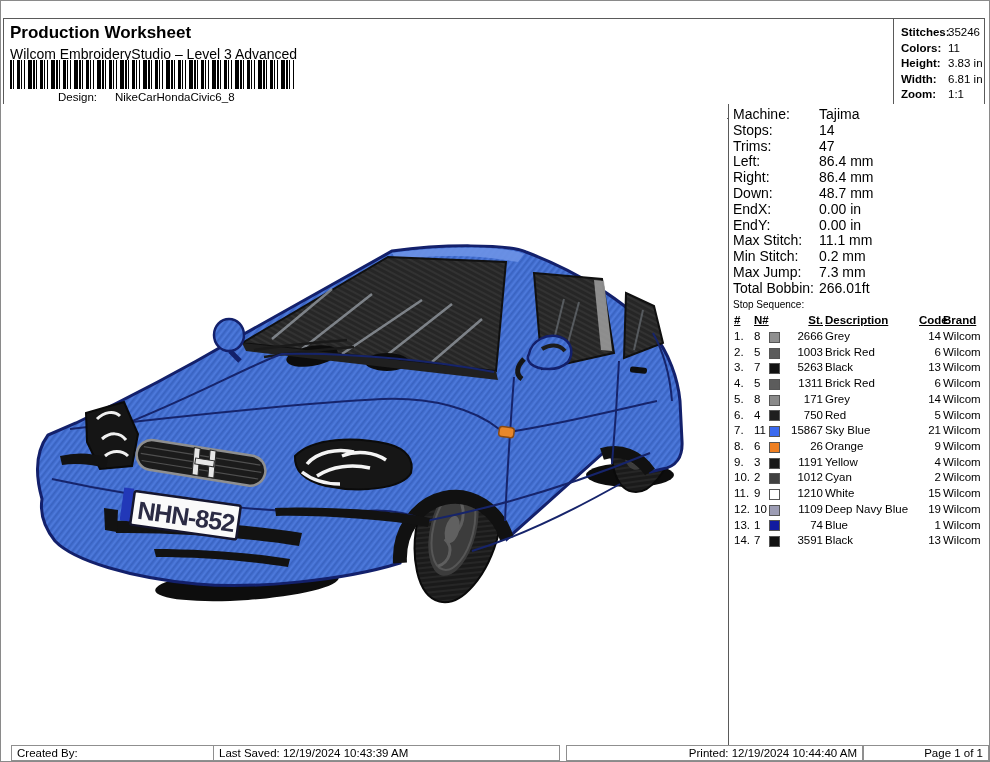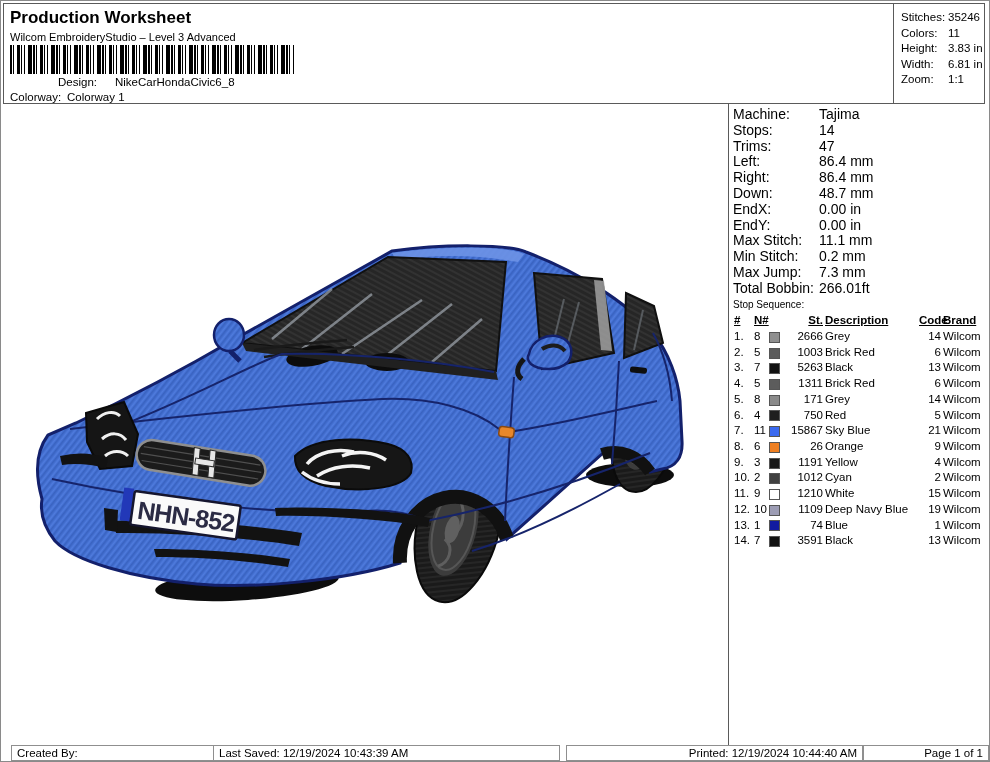--- a/index.html
+++ b/index.html
@@ -2,37 +2,37 @@
 <html><head>
 <meta charset="utf-8">
 <style>
   html,body{margin:0;padding:0;background:#e8e8e8;}
   .page{
     position:relative;width:990px;height:762px;background:#fff;
     font-family:"Liberation Sans",sans-serif;color:#000;
     border:1px solid #8a8a8a;box-sizing:border-box;overflow:hidden;
   }
   
-  .header{position:absolute;left:2px;top:2px;width:982px;height:101px;border:1px solid #5a5a5a;box-sizing:border-box;background:#fff;}
+  .header{position:absolute;left:2px;top:17px;width:982px;height:101px;border:1px solid #5a5a5a;box-sizing:border-box;background:#fff;}
   .hdr-title{position:absolute;left:6px;top:4px;font-size:17px;font-weight:bold;}
-  .hdr-sub{position:absolute;left:6px;top:27px;font-size:11px;}
+  .hdr-sub{position:absolute;left:6px;top:27px;font-size:14px;}
   .barcode{position:absolute;left:6px;top:41px;width:284px;height:29px;
     background:repeating-linear-gradient(90deg,
       #000 0px,#000 2px,#fff 2px,#fff 3px,
       #000 3px,#000 4px,#fff 4px,#fff 7px,
       #000 7px,#000 10px,#fff 10px,#fff 11px,
       #000 11px,#000 12px,#fff 12px,#fff 14px,
       #000 14px,#000 15px,#fff 15px,#fff 18px,
       #000 18px,#000 22px,#fff 22px,#fff 23px);}
   .kv-row{position:absolute;left:6px;font-size:11.5px;}
   .kv-row .k{display:inline-block;width:57px;}
   .row-design{top:72px;padding-left:48px;} .row-colorway{top:87px;}
   .stats{position:absolute;left:889px;top:0px;width:93px;height:99px;border-left:1px solid #5a5a5a;padding:6px 0 0 7px;box-sizing:border-box;}
   .stats .srow{font-size:11.5px;line-height:15.6px;white-space:nowrap;}
-  .stats .k{display:inline-block;width:47px;}
+  .stats .k{display:inline-block;width:47px;font-weight:bold;}
   
   .side{position:absolute;left:727px;top:103px;width:259px;height:641px;border-left:1px solid #5a5a5a;box-sizing:border-box;background:#fff;}
   .side .mrow{font-size:14px;line-height:15.8px;padding-left:4px;white-space:nowrap;}
   .side .mrow .k{display:inline-block;width:86px;}
   .stop-title{font-size:10px;line-height:15.8px;padding-left:4px;}
   .seq{display:block;padding-left:5px;margin-top:1px;}
   .seq-row{display:grid;grid-template-columns:18px 13px 16px 36px 92px 22px auto;column-gap:2px;
     font-size:11.5px;line-height:15.7px;align-items:center;}
   .seq-head{font-weight:bold;}
   .seq-head span{text-decoration:underline;}

